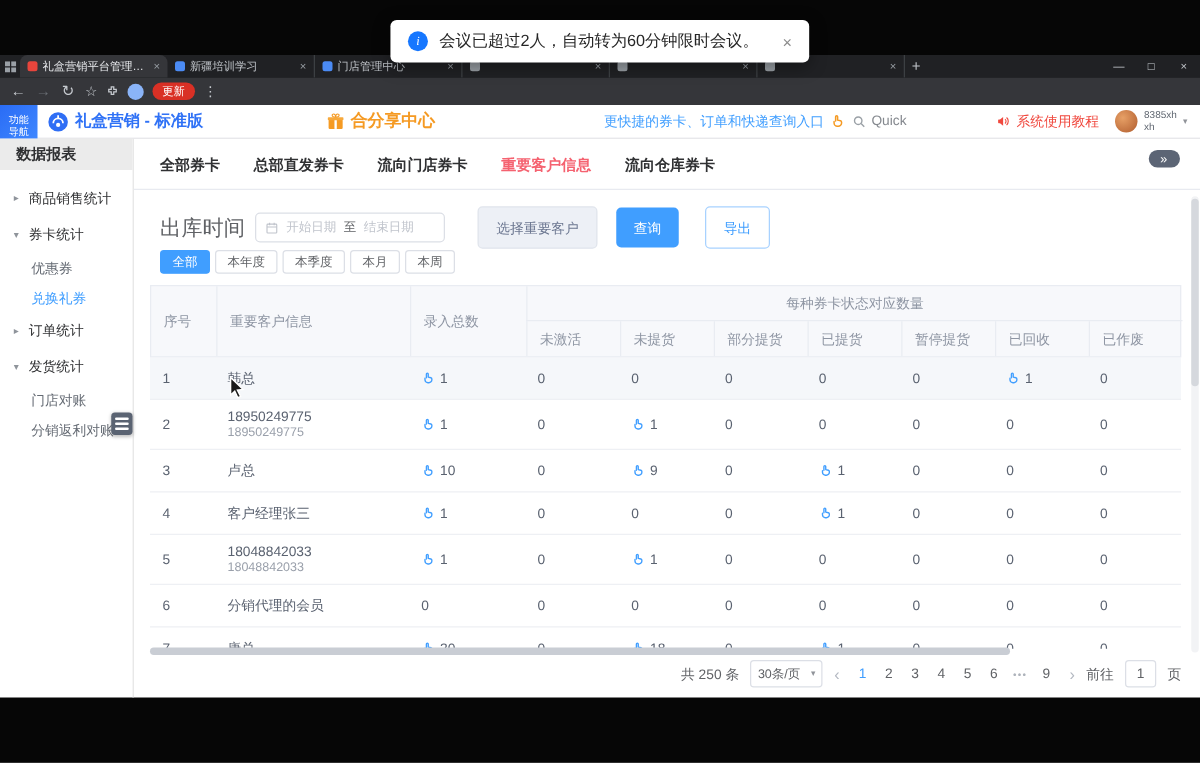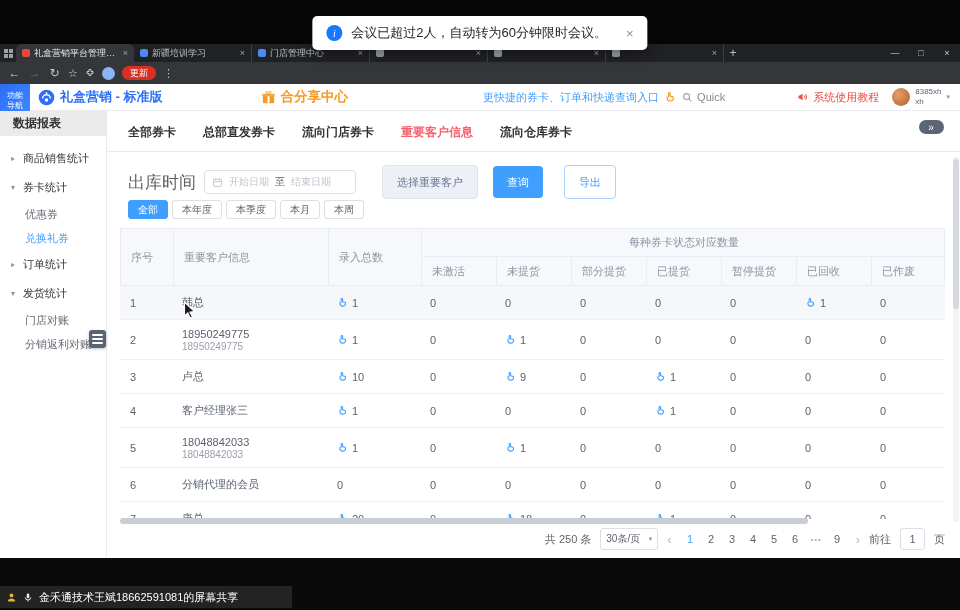--- a/index.html
+++ b/index.html
@@ -677,37 +677,20 @@
           <span class="pg dots">•••</span>
           <span class="pg">9</span>
         </div>
       <span class="parrow">›</span>
       <span>前往</span>
       <input class="goto-input" value="1" style="">
       <span>页</span>
     </div>
   </div>
 
-  <div class="bottombar">
-    <div class="sharechip">
-      <span style="display:flex">
-          <svg width="11" height="11" viewBox="0 0 24 24" fill="#dcb53e">
-            <circle cx="12" cy="7.5" r="4.2"></circle>
-            <path d="M4 20.5c0-4 3.6-6.5 8-6.5s8 2.5 8 6.5z"></path>
-          </svg>
-        </span>
-      <span style="display:flex">
-          <svg width="10" height="11" viewBox="0 0 24 24" fill="none" stroke="#f2f2f2" stroke-width="2.2">
-            <rect x="9" y="2.5" width="6" height="11" rx="3" fill="#f2f2f2" stroke="none"></rect>
-            <path d="M5.5 11.5a6.5 6.5 0 0 0 13 0M12 18v3.5"></path>
-          </svg>
-        </span>
-      <span class="txt">金禾通技术王斌18662591081的屏幕共享</span>
-    </div>
-  </div>
 
   <div class="toast">
     <span class="info">i</span>
     <span class="ttxt">会议已超过2人，自动转为60分钟限时会议。</span>
     <span class="close">×</span>
   </div>
 
   <div class="cursor"><svg width="13" height="18" viewBox="0 0 13 18">
         <path d="M1.5 1l10 9.6-4.6.5 2.6 5-2.3 1-2.4-5.1-3.3 3z" fill="#1a1a1a" stroke="#fff" stroke-width="1.1"></path>
       </svg></div>

